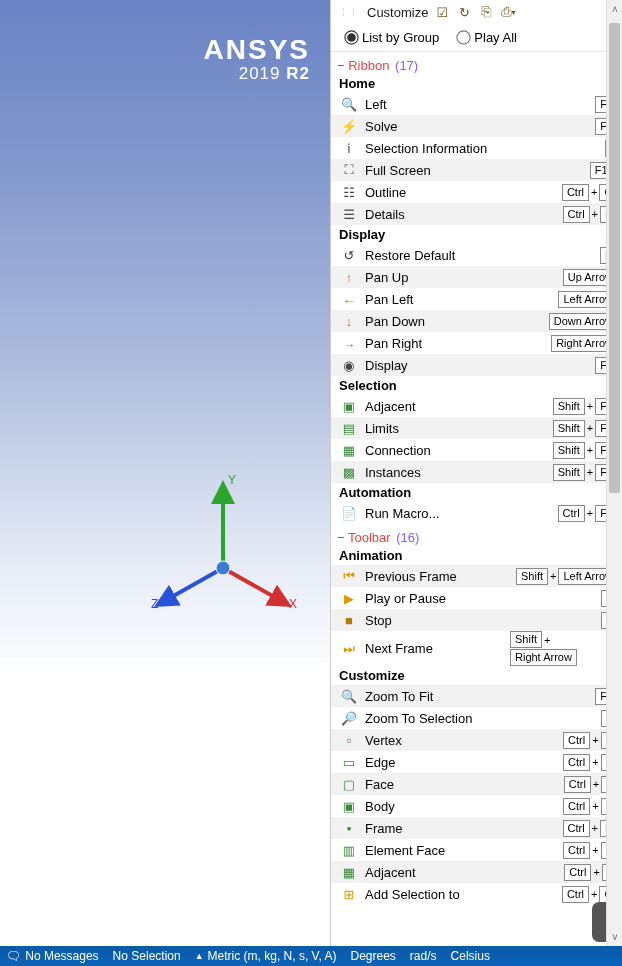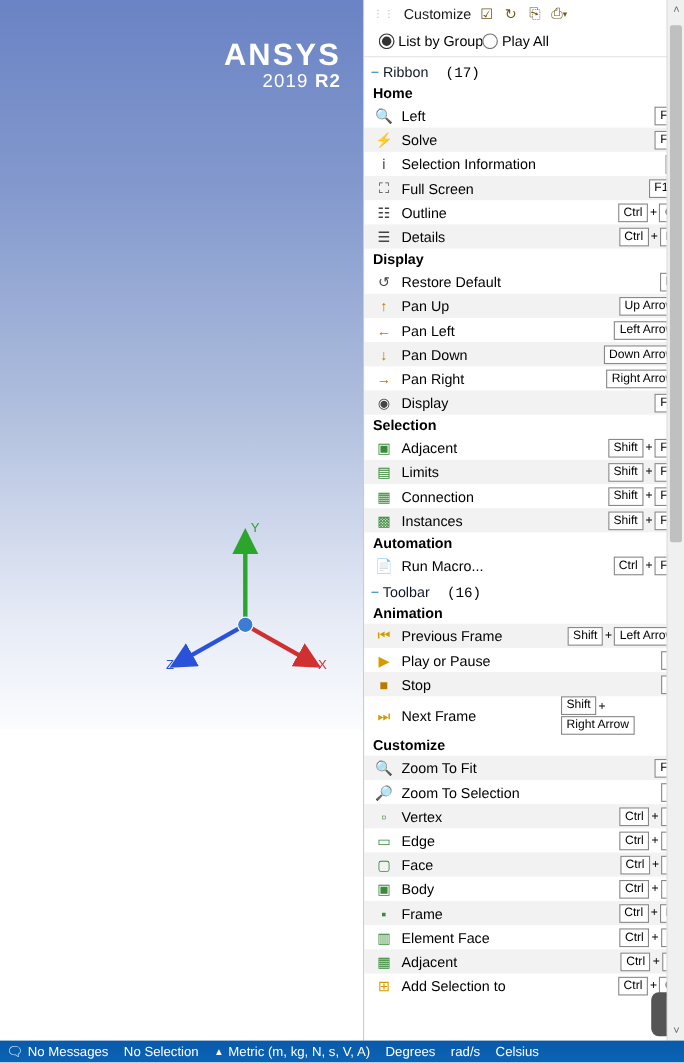--- a/index.html
+++ b/index.html
@@ -61,35 +61,36 @@
     font-size: 9px;
     line-height: 6px;
     letter-spacing: 1px;
     margin-right: 2px;
   }
   .toolbar-strip .ico { width: 16px; height: 16px; display:inline-flex; align-items:center; justify-content:center; color:#6b5a1f;}
   .radio-row {
     height: 28px;
     display: flex;
     align-items: center;
+    gap: 18px;
     padding-left: 14px;
     border-bottom: 1px solid #e5e5e5;
   }
   .scroll {
     flex: 1;
     overflow-y: auto;
     padding-bottom: 20px;
   }
   .group-header {
     padding: 6px 6px 1px 6px;
     font-size: 13px;
   }
   .group-header .toggle { color: #1a7fb4; cursor: pointer;}
-  .group-header .gname { color: #0f172a; font-weight: 400;}
-  .group-header .count { color: #000000; margin-left: 12px; font-family: Liberation Mono, monospace;}
+  .group-header .gname { color: #ef4444; font-weight: 400;}
+  .group-header .count { color: #8b5cf6; margin-left: 2px;}
   .subheader {
     font-weight: 700;
     padding: 2px 6px 2px 8px;
     color: #000;
   }
   .entry {
     display: flex;
     align-items: center;
     min-height: 22px;
     padding: 0 4px 0 8px;

